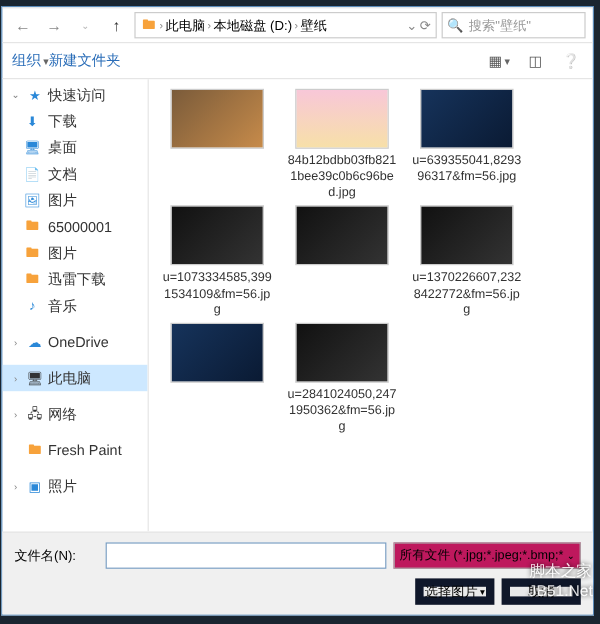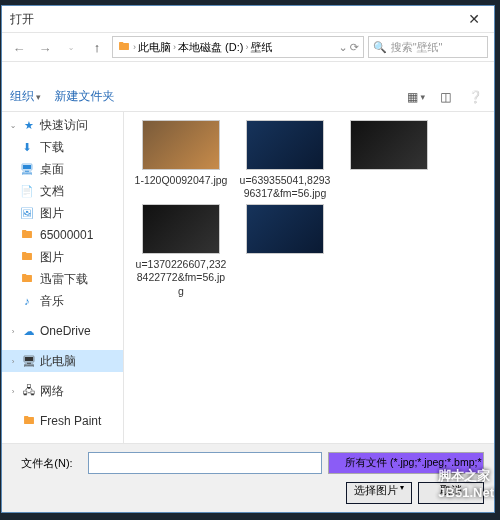--- a/index.html
+++ b/index.html
@@ -8,21 +8,21 @@
   .titlebar { height: 26px; display: flex; align-items: center; padding-left: 8px; font-size: 12px; color: #333; }
   .titlebar .spacer { flex: 1; }
   .titlebar .close { width: 40px; height: 26px; display: flex; align-items: center; justify-content: center; font-size: 14px; color: #333; }
   .navbar { height: 30px; border-top: 1px solid #e5e5e5; border-bottom: 1px solid #e5e5e5; display: flex; align-items: center; gap: 4px; padding: 0 6px; font-size: 12px; }
   .nav-btn { width: 22px; height: 22px; display: flex; align-items: center; justify-content: center; color: #888; font-size: 13px; }
   .nav-btn.active { color: #333; }
   .pathbar { flex: 1; height: 22px; border: 1px solid #ccc; display: flex; align-items: center; padding: 0 4px; gap: 2px; font-size: 11px; overflow: hidden; }
   .crumb-sep { color: #888; font-size: 9px; }
   .pathbar .drop { margin-left: auto; display: flex; gap: 2px; color: #888; }
   .searchbox { width: 120px; height: 22px; border: 1px solid #ccc; display: flex; align-items: center; padding: 0 4px; color: #999; font-size: 11px; gap: 4px; }
-  .toolbar { height: 30px; display: flex; align-items: center; padding: 0 8px; gap: 14px; font-size: 12px; color: #2a6db8; border-bottom: 1px solid #e5e5e5; margin-top: 20px; }
+  .toolbar { height: 30px; display: flex; align-items: center; padding: 0 8px; font-size: 12px; color: #2a6db8; border-bottom: 1px solid #e5e5e5; }
   .toolbar .drop-caret { font-size: 9px; color: #666; margin-left: 2px; }
   .toolbar .right { margin-left: auto; display: flex; gap: 10px; align-items: center; color: #555; }
   .toolbar .right .ico { width: 20px; text-align: center; font-size: 12px; }
   .body { flex: 1; display: flex; overflow: hidden; }
   .sidebar { width: 122px; border-right: 1px solid #e5e5e5; padding-top: 2px; overflow: hidden; font-size: 12px; }
   .side-item { height: 22px; display: flex; align-items: center; padding-left: 18px; gap: 6px; color: #333; }
   .side-head { height: 22px; display: flex; align-items: center; padding-left: 6px; gap: 4px; color: #333; }
   .side-head .tree-caret { font-size: 8px; color: #888; width: 10px; text-align: center; }
   .side-item.sel, .side-head.sel { background: #cde8ff; }
   .ico { width: 14px; height: 14px; display: inline-flex; align-items: center; justify-content: center; font-size: 11px; }
@@ -31,38 +31,33 @@
   .filepane { flex: 1; padding: 8px 4px 8px 10px; overflow-y: auto; display: flex; flex-wrap: wrap; gap: 4px 10px; align-content: flex-start; }
   .thumb { width: 94px; display: flex; flex-direction: column; align-items: center; }
   .timg { width: 78px; height: 50px; background: linear-gradient(135deg,#7a5b3a,#c78b4a); border: 1px solid #ccc; position: relative; }
   .timg.pink { background: linear-gradient(#f8c7d8,#f7e0a8); }
   .timg.dark { background: linear-gradient(135deg,#111,#333); }
   .timg.fcb { background: linear-gradient(135deg,#a50044 50%,#004d98 50%); }
   .timg.blue { background: linear-gradient(135deg,#16335b,#0a1a33); }
   .tname { font-size: 10.5px; color: #333; text-align: center; line-height: 1.25; margin-top: 4px; width: 94px; word-break: break-all; }
   .footer { border-top: 1px solid #e5e5e5; padding: 8px 10px; display: flex; flex-direction: column; gap: 8px; font-size: 12px; background: #f0f0f0; }
   .footer-row { display: flex; align-items: center; gap: 6px; }
-  .flabel { width: 70px; text-align: center; font-size: 11px; }
+  .flabel { width: 70px; text-align: left; font-size: 11px; }
   .fname-input { flex: 1; height: 22px; border: 1px solid #7a9ec2; padding: 0 4px; }
-  .ftype { width: 156px; height: 22px; border: 1px solid #aaa; background: #8b5cf6; font-size: 10.5px; padding: 0 16px; display: flex; align-items: center; justify-content: space-between; overflow: hidden; white-space: nowrap; }
+  .ftype { width: 156px; height: 22px; border: 1px solid #aaa; background: #be185d; font-size: 10.5px; padding: 0 4px; display: flex; align-items: center; justify-content: space-between; overflow: hidden; white-space: nowrap; }
   .btn-row { display: flex; justify-content: flex-end; gap: 6px; }
-  .btn { height: 22px; min-width: 66px; border: 1px solid #0f172a; background: #e9e9e9; font-size: 11px; display: flex; align-items: flex-start; justify-content: center; }
+  .btn { height: 22px; min-width: 66px; border: 7px solid #0f172a; background: #e9e9e9; font-size: 11px; display: flex; align-items: center; justify-content: center; }
   .btn .bcaret { font-size: 8px; margin-left: 2px; }
-  .watermark { position: absolute; right: 6px; bottom: 18px; font-size: 13px; color: #fff; text-shadow: 0 0 4px #000; display: flex; flex-direction: column; align-items: flex-start; line-height: 1.3; opacity: 0.85; pointer-events: none; font-weight: bold; }
+  .watermark { position: absolute; right: 6px; bottom: 18px; font-size: 13px; color: #fff; text-shadow: 0 0 4px #000; display: flex; flex-direction: column; align-items: center; line-height: 1.3; opacity: 0.85; pointer-events: none; }
 </style>
 </head>
 <body>
 
 <div class="dialog">
 
-  <div class="titlebar">
-    <span>打开</span>
-    <span class="spacer"></span>
-    <div class="close">✕</div>
-  </div>
 
   <div class="navbar">
     <div class="nav-btn">←</div>
     <div class="nav-btn">→</div>
     <div class="nav-btn" style="font-size:8px;color:#bbb;">⌄</div>
     <div class="nav-btn active">↑</div>
     <div class="pathbar">
       <span class="ico ic-orange">🖿</span>
       <span class="crumb-sep">›</span>
       <span>此电脑</span>
@@ -159,35 +154,46 @@
       <div style="height:8px"></div>
       <div class="side-head">
         <span class="tree-caret">›</span>
           <span class="ico ic-blue">▣</span>
         <span>照片</span>
       </div>
     </div>
     <div class="filepane" id="filepane">
         <div class="thumb">
           <div class="timg "></div>
-          <div class="tname">1-120Q0092047.jpg</div>
+        </div>
+        <div class="thumb">
+          <div class="timg pink"></div>
+          <div class="tname">84b12bdbb03fb8211bee39c0b6c96bed.jpg</div>
         </div>
         <div class="thumb">
           <div class="timg blue"></div>
           <div class="tname">u=639355041,829396317&amp;fm=56.jpg</div>
         </div>
         <div class="thumb">
           <div class="timg dark"></div>
+          <div class="tname">u=1073334585,3991534109&amp;fm=56.jpg</div>
+        </div>
+        <div class="thumb">
+          <div class="timg dark"></div>
         </div>
         <div class="thumb">
           <div class="timg dark"></div>
           <div class="tname">u=1370226607,2328422772&amp;fm=56.jpg</div>
         </div>
         <div class="thumb">
           <div class="timg blue"></div>
+        </div>
+        <div class="thumb">
+          <div class="timg dark"></div>
+          <div class="tname">u=2841024050,2471950362&amp;fm=56.jpg</div>
         </div>
       </div>
   </div>
 
   <div class="footer">
     <div class="footer-row">
       <div class="flabel">文件名(N):</div>
       <input class="fname-input" value="" style="">
       <div class="ftype">
         <span>所有文件 (*.jpg;*.jpeg;*.bmp;*</span>

